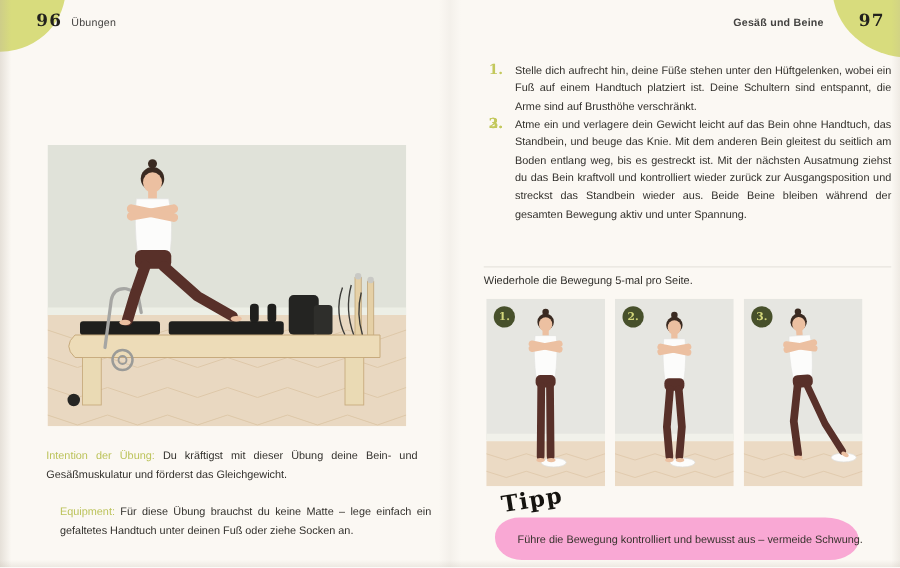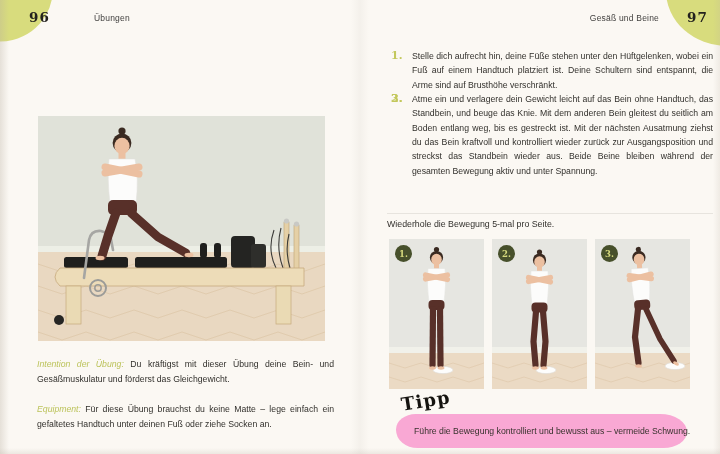--- a/index.html
+++ b/index.html
@@ -17,34 +17,34 @@
   
   .blob{position:absolute;background:#d8dc7d;}
   .blob-left{left:-46px;top:-52px;width:98px;height:94px;
              border-radius:46% 54% 58% 42% / 52% 48% 58% 42%;transform:rotate(8deg);}
   .blob-right{left:666px;top:-60px;width:118px;height:106px;
              border-radius:55% 45% 48% 52% / 48% 56% 44% 52%;}
   .pagenum{position:absolute;font-family:"DejaVu Serif",serif;font-weight:bold;
              font-size:13.5px;color:#22211d;letter-spacing:1px;}
   .pn-left{left:29px;top:9px;}
   .pn-right{left:687px;top:9px;}
-  .runhead{position:absolute;top:13px;font-size:8.5px;color:#434240;letter-spacing:.2px;margin-left:37px;}
+  .runhead{position:absolute;top:13px;font-size:8.5px;color:#434240;letter-spacing:.2px;}
   .rh-left{left:57px;}
-  .rh-right{right:61px;}
+  .rh-right{right:61px;font-weight:bold;}
   
   .title{position:absolute;left:50px;top:42px;width:300px;text-align:center;
          font-family:"DejaVu Serif",serif;font-weight:bold;font-size:23px;line-height:24px;
          color:#c6ca5a;letter-spacing:.3px;}
   .photo-main{position:absolute;left:38px;top:116px;width:287px;height:225px;}
   .photo-main svg{display:block;width:100%;height:100%;}
   .para{position:absolute;left:37px;width:297px;font-size:8.7px;line-height:14.6px;
         color:#32302c;text-align:justify;}
-  .para .lbl{color:#bcc35b;font-style:italic;}
+  .para .lbl{color:#bcc35b;}
   .para-intention{top:357px;}
-  .para-equipment{top:402px;}
+  .para-equipment{top:402px;margin-left:11px;}
   
   .steps{position:absolute;left:391px;top:49px;width:322px;}
   .step{position:relative;padding-left:21px;font-size:8.7px;line-height:14.35px;
         color:#32302c;text-align:justify;}
   .step-num{position:absolute;left:0;top:0;font-family:"DejaVu Serif",serif;font-weight:bold;
         font-size:11px;color:#c3c85c;}
   .rule{position:absolute;left:387px;top:213px;width:326px;height:1px;background:#e7e4de;}
   .repeat{position:absolute;left:387px;top:217px;font-size:8.8px;line-height:14px;color:#32302c;}
   .photos{position:absolute;left:389px;top:239px;display:flex;gap:8px;}
   .photo-sm{position:relative;width:95px;height:150px;}

